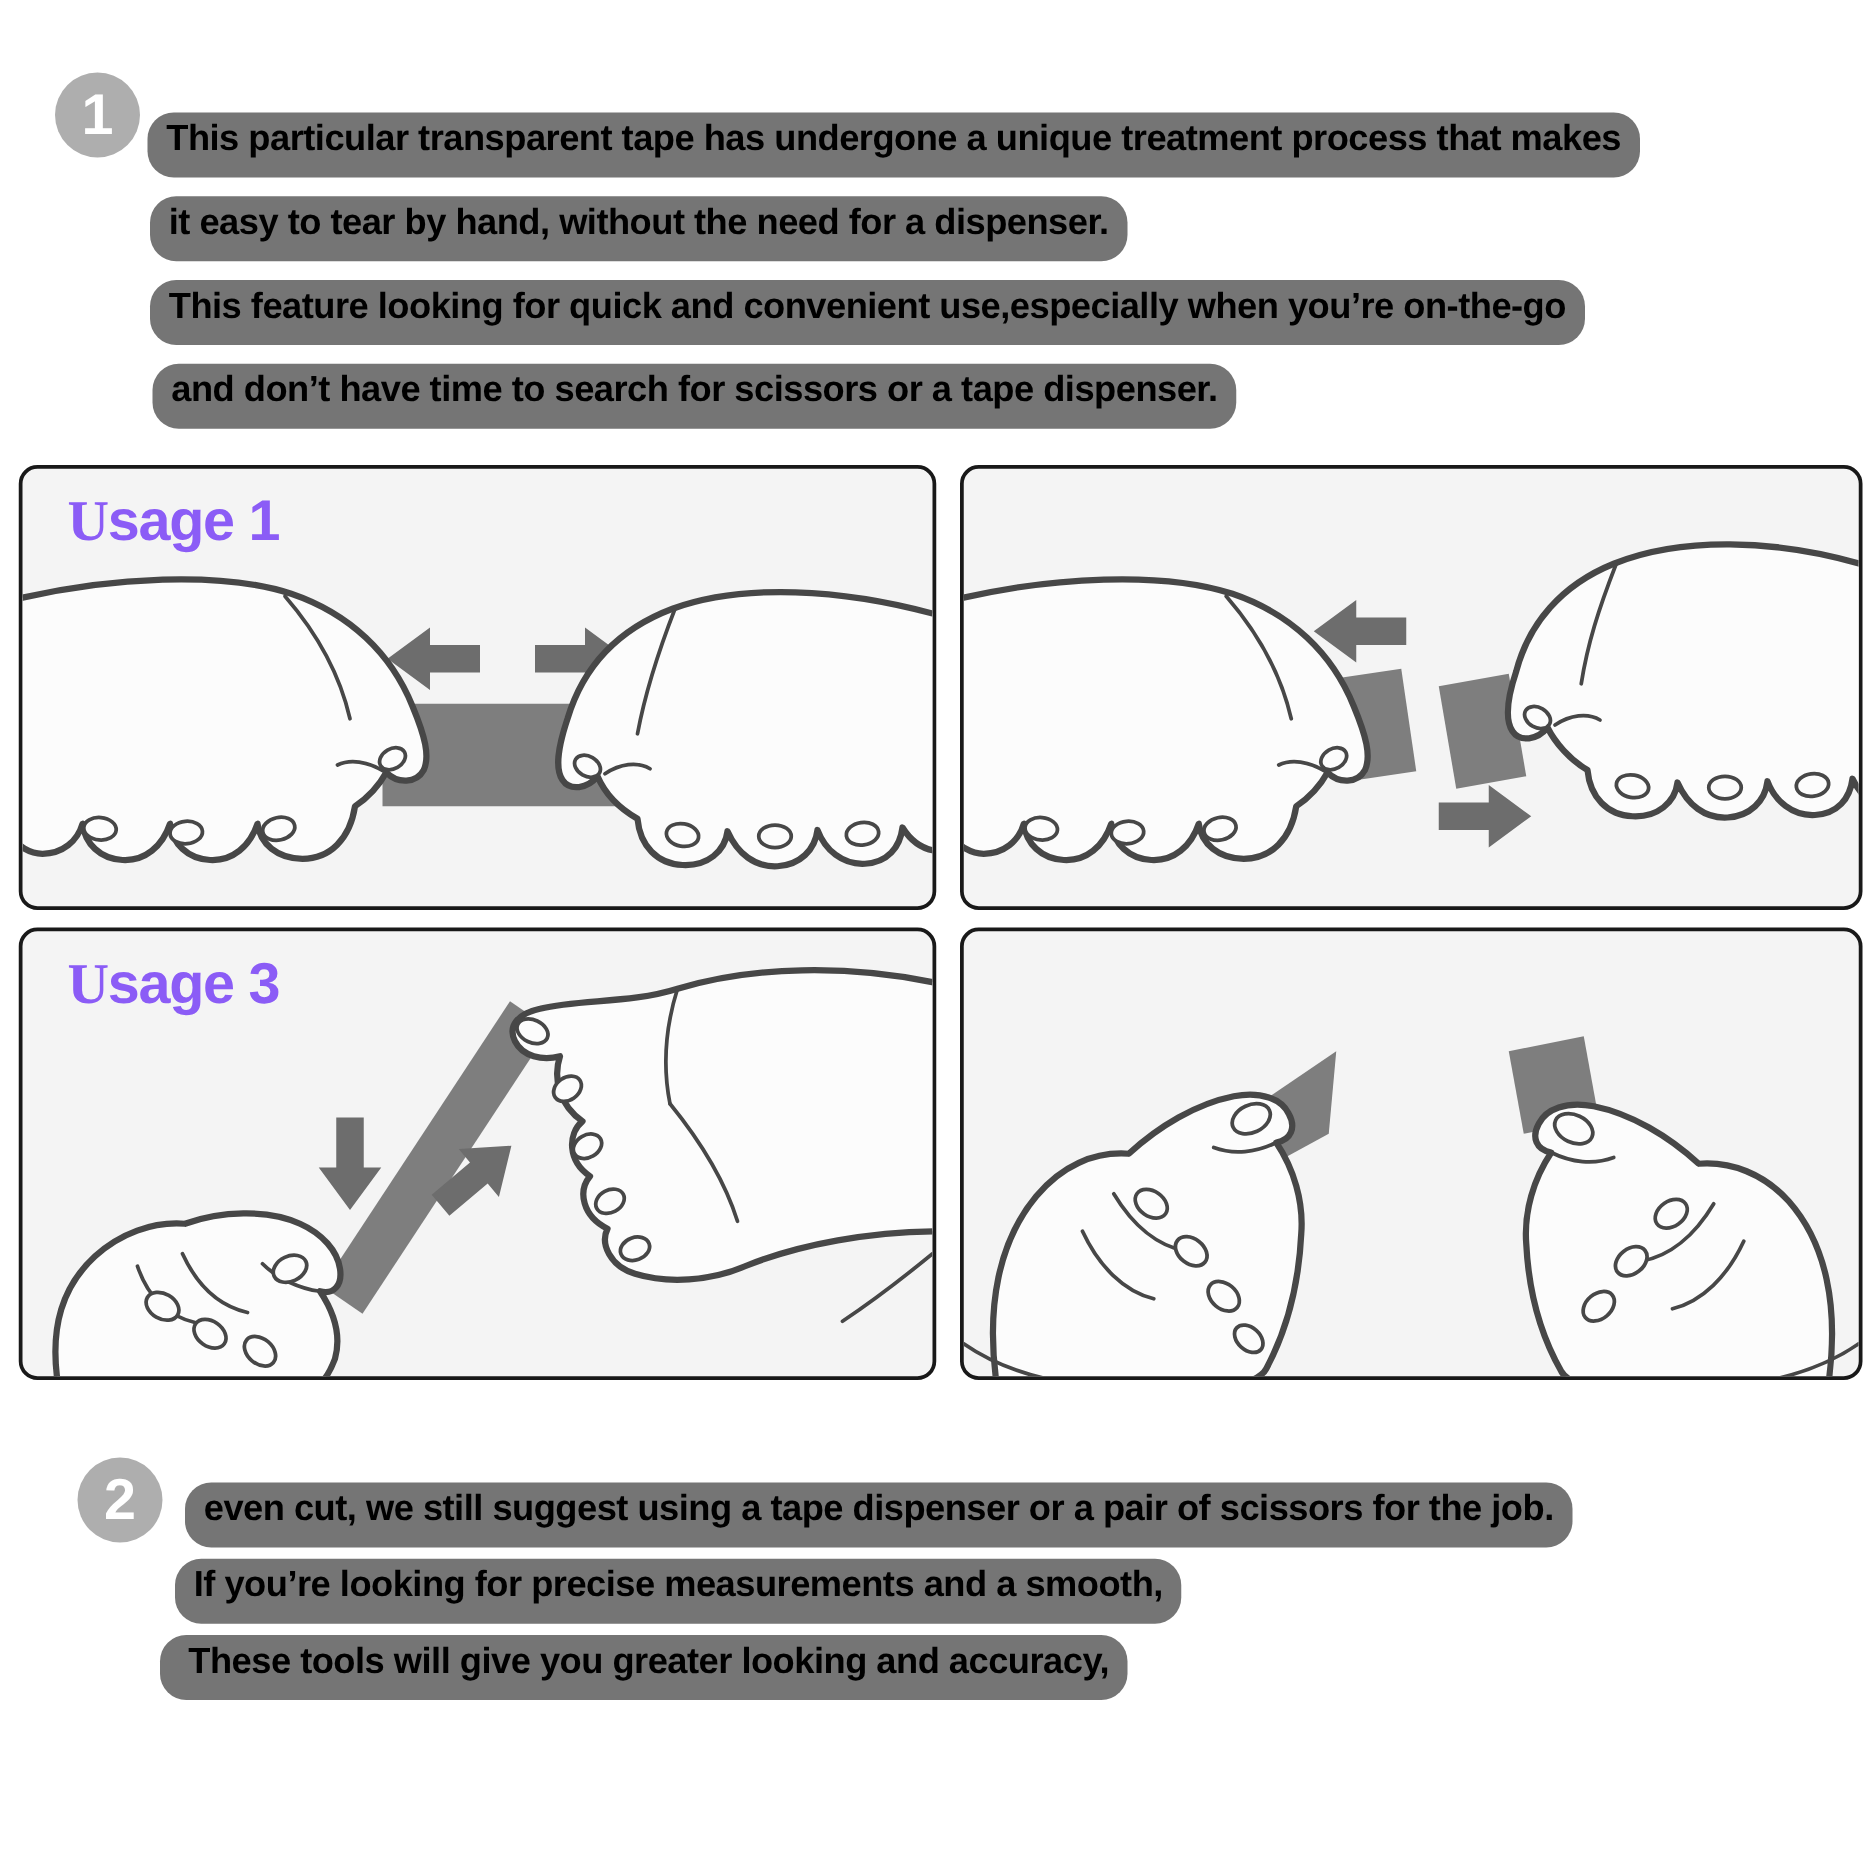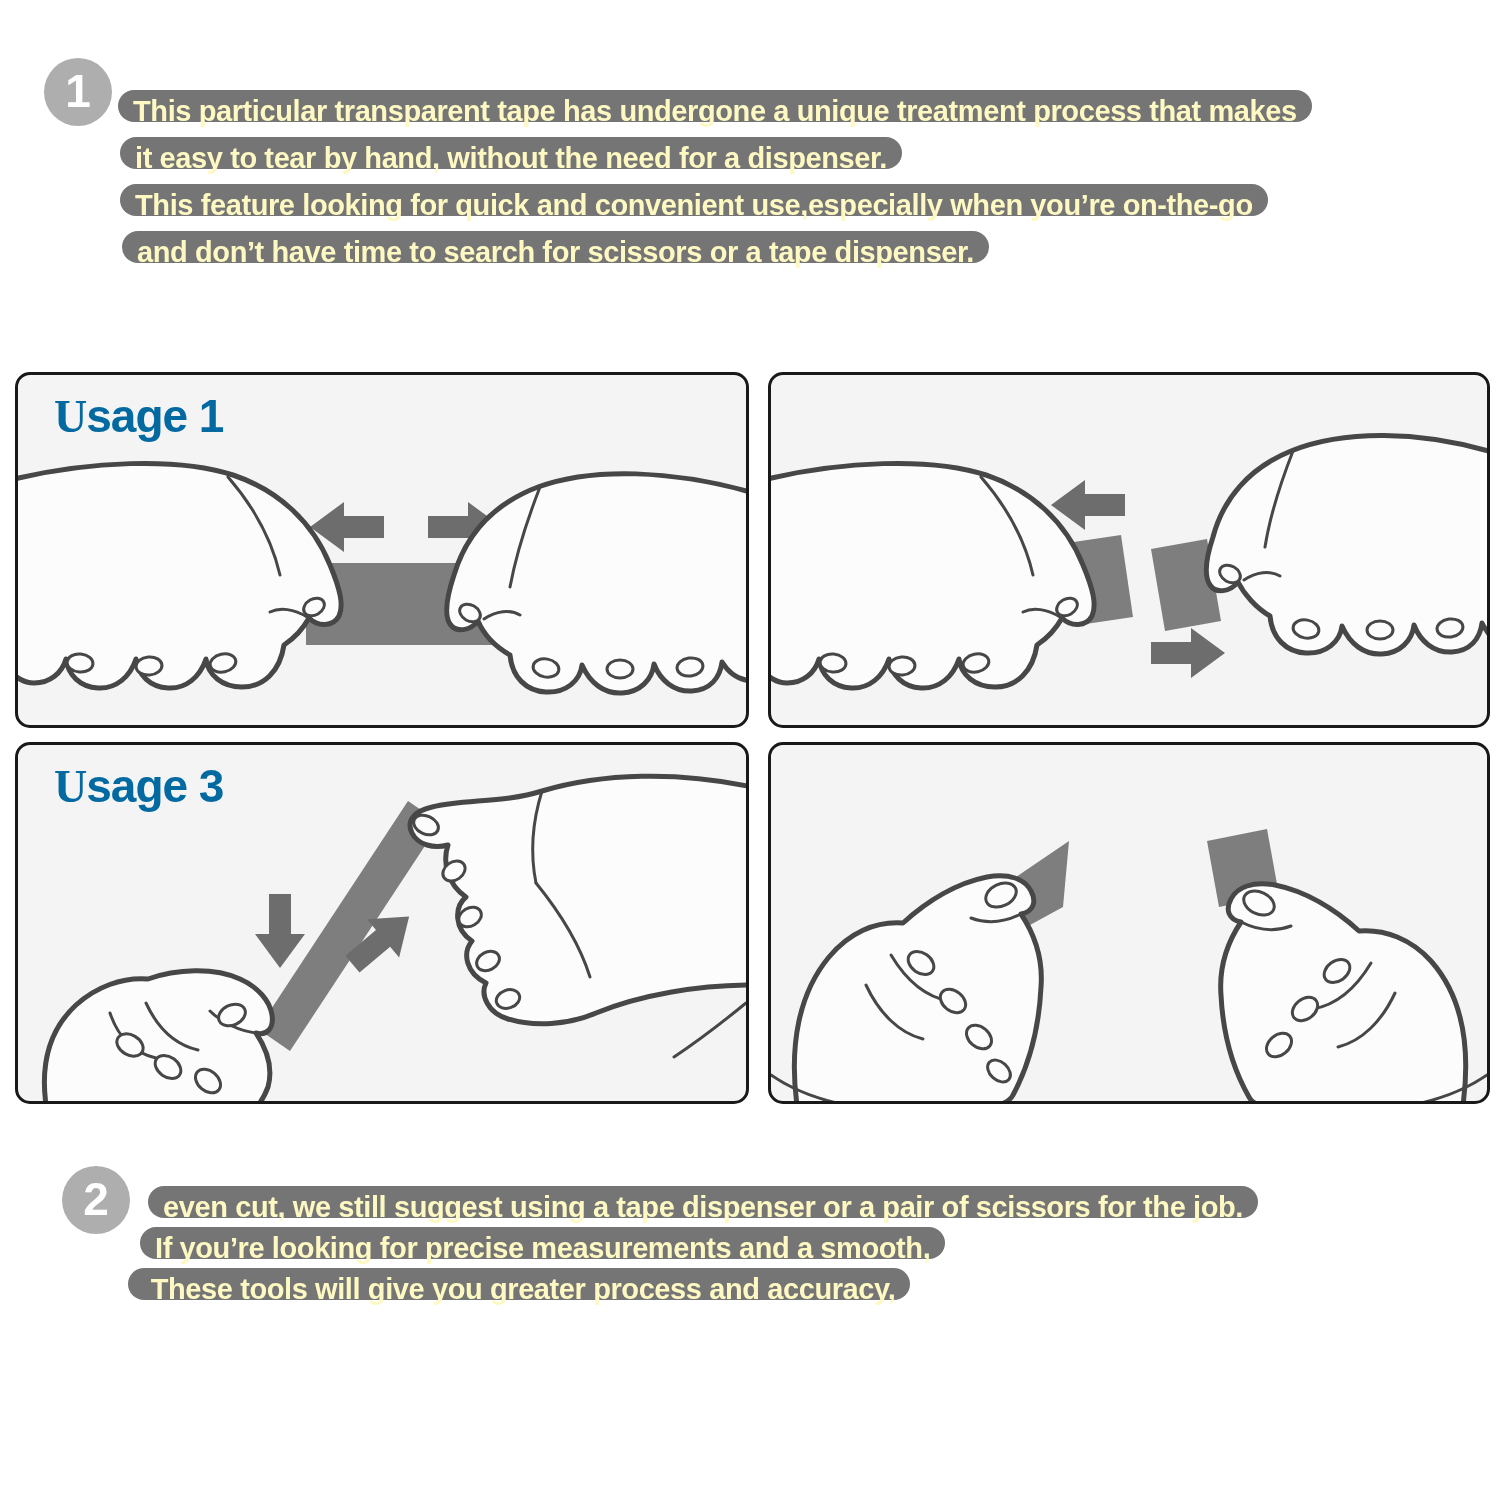--- a/index.html
+++ b/index.html
@@ -5,31 +5,31 @@
   html,body{margin:0;padding:0;background:#ffffff;}
   body{width:1500px;height:1500px;position:relative;font-family:"Liberation Sans",sans-serif;overflow:hidden;}
 
   
   .badge{position:absolute;width:68px;height:68px;border-radius:50%;background:#aeaeae;
          color:#ffffff;font-size:46px;font-weight:bold;text-align:center;line-height:66px;}
 
   
   .lines{position:absolute;}
   .pill-row{line-height:0;}
-  .pill{display:inline-block;background:#757575;color:#fef9c3;font-weight:bold;font-size:29px;
-        height:32px;line-height:42px;border-radius:21px;padding:0 15px;white-space:pre;
+  .pill{display:inline-block;background:#757575;color:#000000;font-weight:bold;font-size:29px;
+        height:52px;line-height:42px;border-radius:21px;padding:0 15px;white-space:pre;
         letter-spacing:-0.4px;}
   .b1 .pill-row{margin-bottom:15px;}
   .b2 .pill-row{margin-bottom:9px;}
 
   
   .panel{position:absolute;background:#f4f4f4;border:3px solid #191919;border-radius:15px;
          margin:0;overflow:hidden;}
   .panel svg{position:absolute;left:0;top:0;width:100%;height:100%;}
-  .panel-label{position:absolute;left:36px;top:14px;font-size:46px;font-weight:bold;color:#0369a1;
+  .panel-label{position:absolute;left:36px;top:14px;font-size:46px;font-weight:bold;color:#8b5cf6;
                letter-spacing:-1px;z-index:2;}
   .panel-label::first-letter{font-family:"Liberation Serif",serif;}
 
   .hand{fill:#fcfcfc;stroke:#474747;stroke-width:5;stroke-linejoin:round;stroke-linecap:round;}
   .det{fill:none;stroke:#474747;stroke-width:3;stroke-linecap:round;}
   .nail{fill:#fcfcfc;stroke:#474747;stroke-width:3;}
   .tape{fill:#7e7e7e;}
   .arrow{fill:#6d6d6d;}
 </style>
 </head>
@@ -193,14 +193,14 @@
       <ellipse class="nail" cx="508" cy="300" rx="14" ry="10" transform="rotate(-40 508 300)"></ellipse>
       <path class="det" d="M716,330 C696,344 671,354 641,360"></path>
     </g>
   </svg>
 </figure>
 
 <div class="badge" style="left:62px;top:1166px;">2</div>
 <div class="lines b2" style="left:140px;top:1186px;">
   <div class="pill-row" style="margin-left:8px;"><span class="pill">even cut, we still suggest using a tape dispenser or a pair of scissors for the job.</span></div>
   <div class="pill-row"><span class="pill">If you’re looking for precise measurements and a smooth,</span></div>
-  <div class="pill-row" style="margin-left:-12px;"><span class="pill"> These tools will give you greater process and accuracy,</span></div>
+  <div class="pill-row" style="margin-left:-12px;"><span class="pill"> These tools will give you greater looking and accuracy,</span></div>
 </div>
 
 </body></html>

